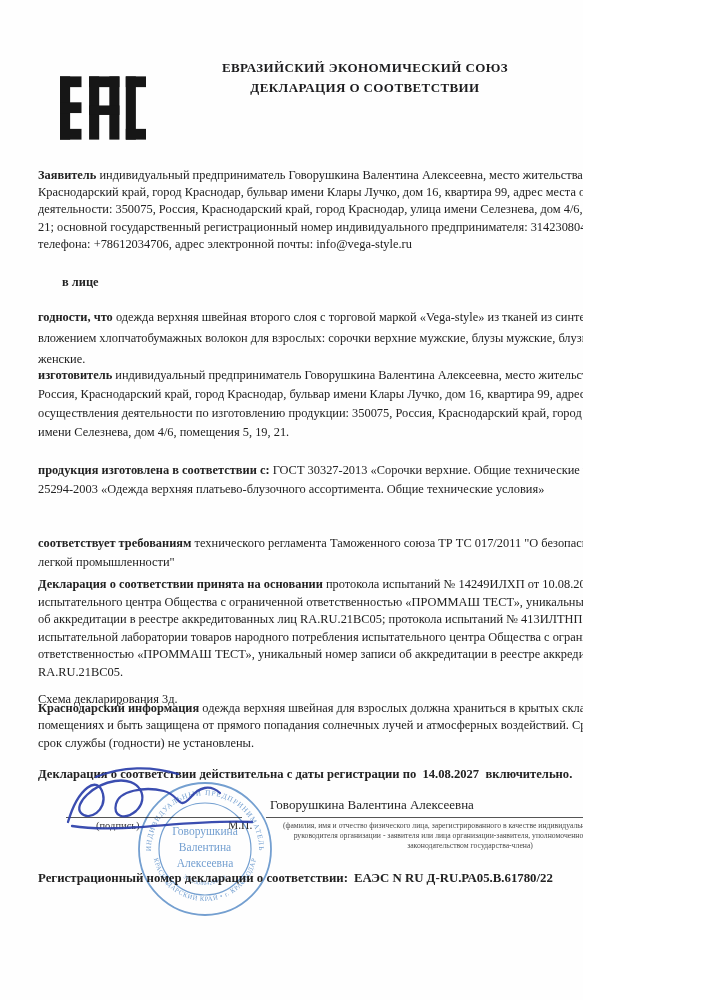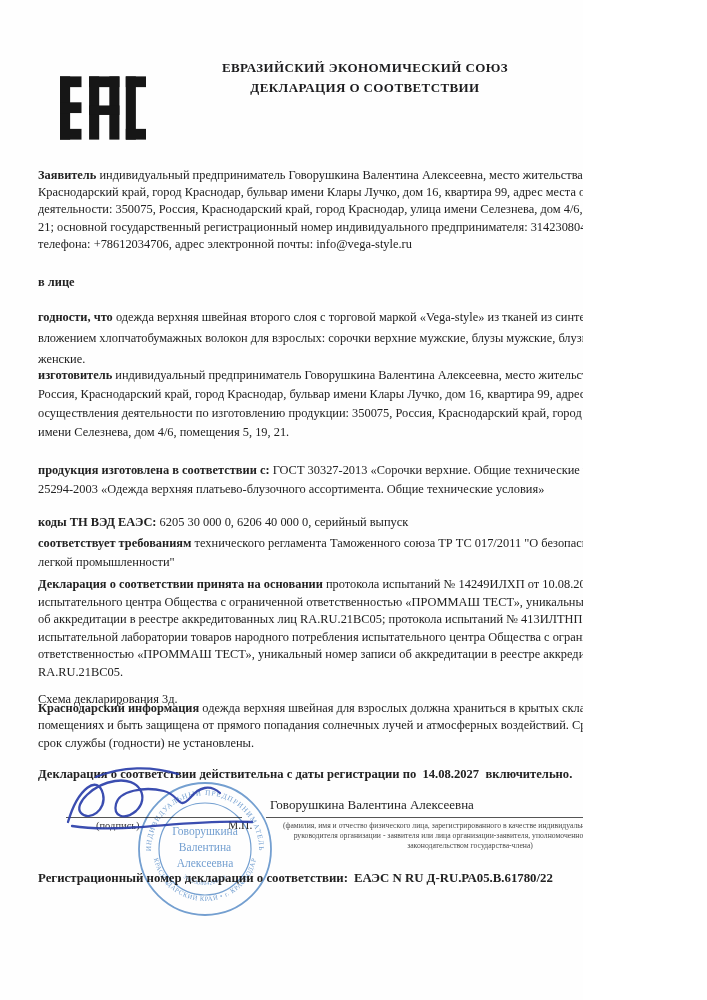--- a/index.html
+++ b/index.html
@@ -10,21 +10,21 @@
   }
   .abs{position:absolute;}
   p{margin:0;}
   .lead{font-weight:bold;}
   .doc-title{
     left:140px;top:58px;width:450px;text-align:center;
     font-weight:bold;font-size:13px;line-height:1.5;letter-spacing:0.4px;color:#1c1c1e;
   }
   .body-par{left:38px;width:640px;font-size:12.4px;line-height:17.2px;text-align:left;}
   .par-applicant{top:167px;}
-  .par-inperson{top:274px;font-weight:bold;}
+  .par-inperson{top:274px;font-weight:bold;margin-left:24px;}
   .par-declares{top:307px;line-height:21px;}
   .par-manufacturer{top:366px;line-height:19px;}
   .par-accordance{top:461px;line-height:19px;}
   .par-codes{top:514px;}
   .par-complies{top:534px;line-height:18.5px;}
   .par-basis{top:576px;line-height:17.6px;}
   .par-scheme{top:683px;margin-top:8px;}
   .par-additional{top:700px;line-height:17.4px;}
   .par-validity{top:766px;font-weight:bold;font-size:12.6px;white-space:pre-wrap;}
   .sig-line{border-top:1.2px solid #555;height:0;}
@@ -78,21 +78,20 @@
   <p class="abs body-par par-applicant"><span class="lead">Заявитель</span><span> индивидуальный предприниматель Говорушкина Валентина Алексеевна, место жительства: 350089, Россия, Краснодарский край, город Краснодар, бульвар имени Клары Лучко, дом 16, квартира 99, адрес места осуществления деятельности: 350075, Россия, Краснодарский край, город Краснодар, улица имени Селезнева, дом 4/6, помещения 5,19, 21; основной государственный регистрационный номер индивидуального предпринимателя: 314230804200021,  номер телефона: +78612034706, адрес электронной почты: info@vega-style.ru</span></p>
 
   <p class="abs body-par par-inperson">в лице</p>
 
   <p class="abs body-par par-declares"><span class="lead">годности, что</span><span> одежда верхняя швейная второго слоя с торговой маркой «Vega-style» из тканей из синтетических нитей с вложением хлопчатобумажных волокон для взрослых: сорочки верхние мужские, блузы мужские, блузки, блузы женские.</span></p>
 
   <p class="abs body-par par-manufacturer"><span class="lead">изготовитель</span><span> индивидуальный предприниматель Говорушкина Валентина Алексеевна, место жительства: 350089, Россия, Краснодарский край, город Краснодар, бульвар имени Клары Лучко, дом 16, квартира 99, адрес места осуществления деятельности по изготовлению продукции: 350075, Россия, Краснодарский край, город Краснодар, улица имени Селезнева, дом 4/6, помещения 5, 19, 21.</span></p>
 
   <p class="abs body-par par-accordance"><span class="lead">продукция изготовлена в соответствии с:</span><span> ГОСТ 30327-2013 «Сорочки верхние. Общие технические условия», ГОСТ 25294-2003 «Одежда верхняя платьево-блузочного ассортимента. Общие технические условия»</span></p>
 
-  <p class="abs body-par par-codes"><span class="lead">коды ТН ВЭД ЕАЭС:</span><span> 6205 30 000 0, 6206 40 000 0, серийный выпуск</span></p>
 
   <p class="abs body-par par-complies"><span class="lead">соответствует требованиям</span><span> технического регламента Таможенного союза ТР ТС 017/2011 "О безопасности продукции легкой промышленности"</span></p>
 
   <p class="abs body-par par-basis"><span class="lead">Декларация о соответствии принята на основании</span><span>  протокола испытаний № 14249ИЛХП от 10.08.2022 испытательного центра Общества с ограниченной ответственностью «ПРОММАШ ТЕСТ», уникальный номер записи об аккредитации в реестре аккредитованных лиц RA.RU.21ВС05; протокола испытаний № 413ИЛТНП от 10.08.2022 испытательной лаборатории товаров народного потребления испытательного центра Общества с ограниченной ответственностью «ПРОММАШ ТЕСТ», уникальный номер записи об аккредитации в реестре аккредитованных лиц RA.RU.21ВС05.</span></p>
 
   <p class="abs body-par par-scheme">Схема декларирования 3д.</p>
 
   <p class="abs body-par par-additional"><span class="lead">Краснодарский информация</span><span> одежда верхняя швейная для взрослых должна храниться в крытых складских помещениях и быть защищена от прямого попадания солнечных лучей и атмосферных воздействий. Срок хранения, срок службы (годности) не установлены.</span></p>
 
   <p class="abs body-par par-validity">Декларация о соответствии действительна с даты регистрации по  14.08.2027  включительно.</p>

